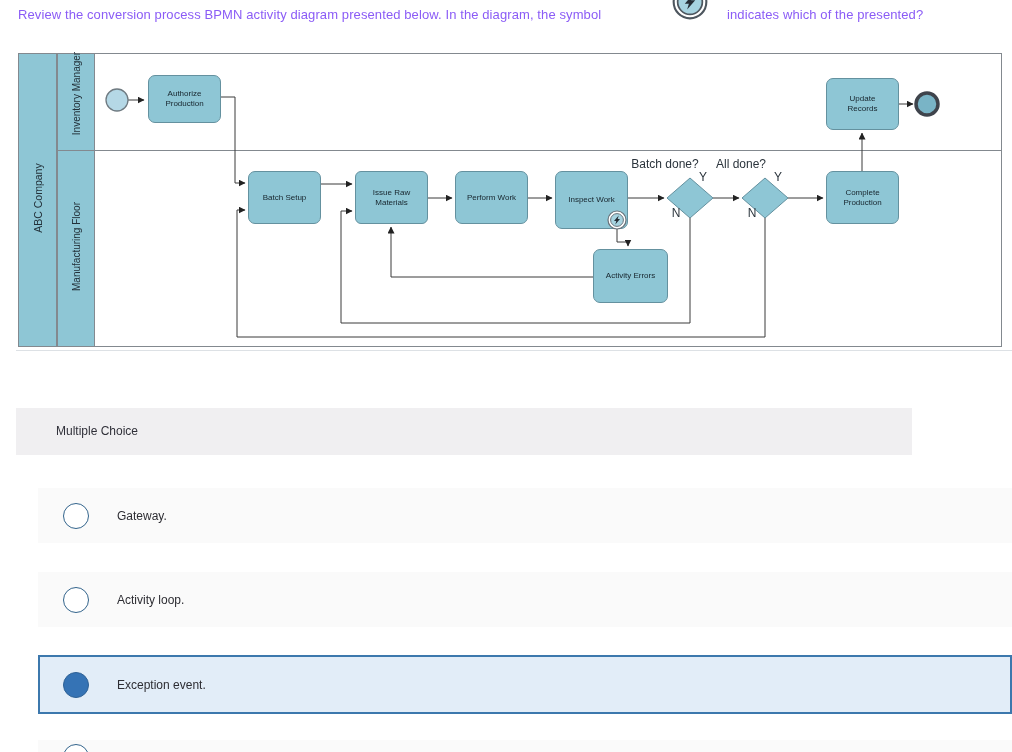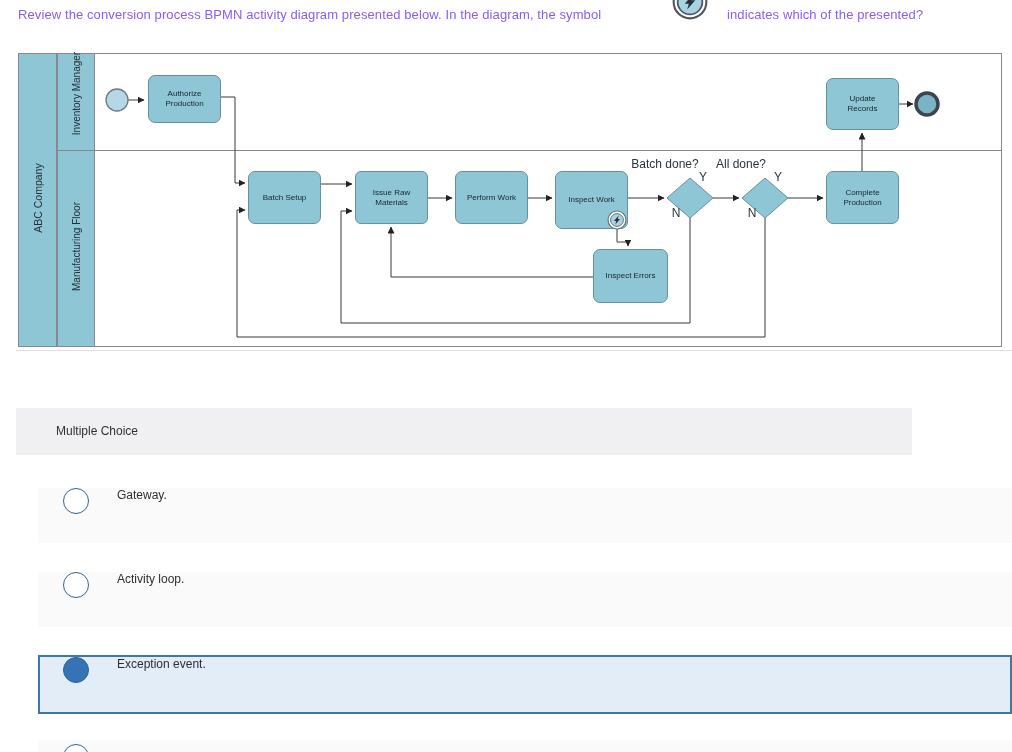--- a/index.html
+++ b/index.html
@@ -45,21 +45,21 @@
   .yn { width:14px; }
   .y1 { left:680px; top:118px; } .n1 { left:653px; top:154px; }
   .y2 { left:755px; top:118px; } .n2 { left:729px; top:154px; }
 
   .connector-layer { position:absolute; left:0; top:0; z-index:2; pointer-events:none; }
 
   
   .mc-header { position:absolute; left:16px; top:408px; width:896px; height:47px;
                background:#f0eff1; color:#303039; font-size:12px; line-height:47px; padding-left:40px; }
   .options { position:absolute; left:38px; top:488px; width:974px; }
-  .option-row { position:absolute; left:0; width:974px; height:55px; display:flex; 
+  .option-row { position:absolute; left:0; width:974px; height:55px; display:flex; align-items:center;
                 padding-left:25px; background:#fafafa; }
   .opt-0 { top:0; } .opt-1 { top:84px; } .opt-2 { top:167px; height:59px; } .opt-3 { top:252px; align-items:flex-start; padding-top:4px; }
   .radio { width:26px; height:26px; border-radius:50%; border:1.5px solid #33648c; background:#fff;
            margin-right:28px; flex:none; }
   .option-label { font-size:12px; color:#2d2d33; }
   .option-row.selected { background:var(--selected-row-bg,#e2edf8); border:2px solid var(--selected-row-border,#3c78ad); padding-left:23px; }
   .option-row.selected .radio { background:var(--selected-fill,#3573b5); border-color:#2e6195; }
 </style>
 </head>
 <body>
@@ -85,21 +85,21 @@
     <div class="vtext lane1-label">Inventory Manager</div>
     <div class="vtext lane2-label">Manufacturing Floor</div>
 
     <div class="activity act-authorize">Authorize Production</div>
     <div class="activity act-update">Update Records</div>
     <div class="activity act-batch">Batch Setup</div>
     <div class="activity act-issue">Issue Raw Materials</div>
     <div class="activity act-perform">Perform Work</div>
     <div class="activity act-inspect">Inspect Work</div>
     <div class="activity act-complete">Complete Production</div>
-    <div class="activity act-discard">Inspect Errors</div>
+    <div class="activity act-discard">Activity Errors</div>
 
     <svg class="connector-layer" width="986" height="298" viewBox="0 0 986 298">
       <defs>
         <marker id="arr" markerWidth="7" markerHeight="7" refX="6.5" refY="3.5" orient="auto">
           <path d="M0,0 L7,3.5 L0,7 Z" fill="#222"></path>
         </marker>
       </defs>
       <g stroke="#3a3a3a" stroke-width="1" fill="none">
         <path d="M112 48 H128" marker-end="url(#arr)"></path>
         <path d="M205 45 H219 V131 H229" marker-end="url(#arr)"></path>

